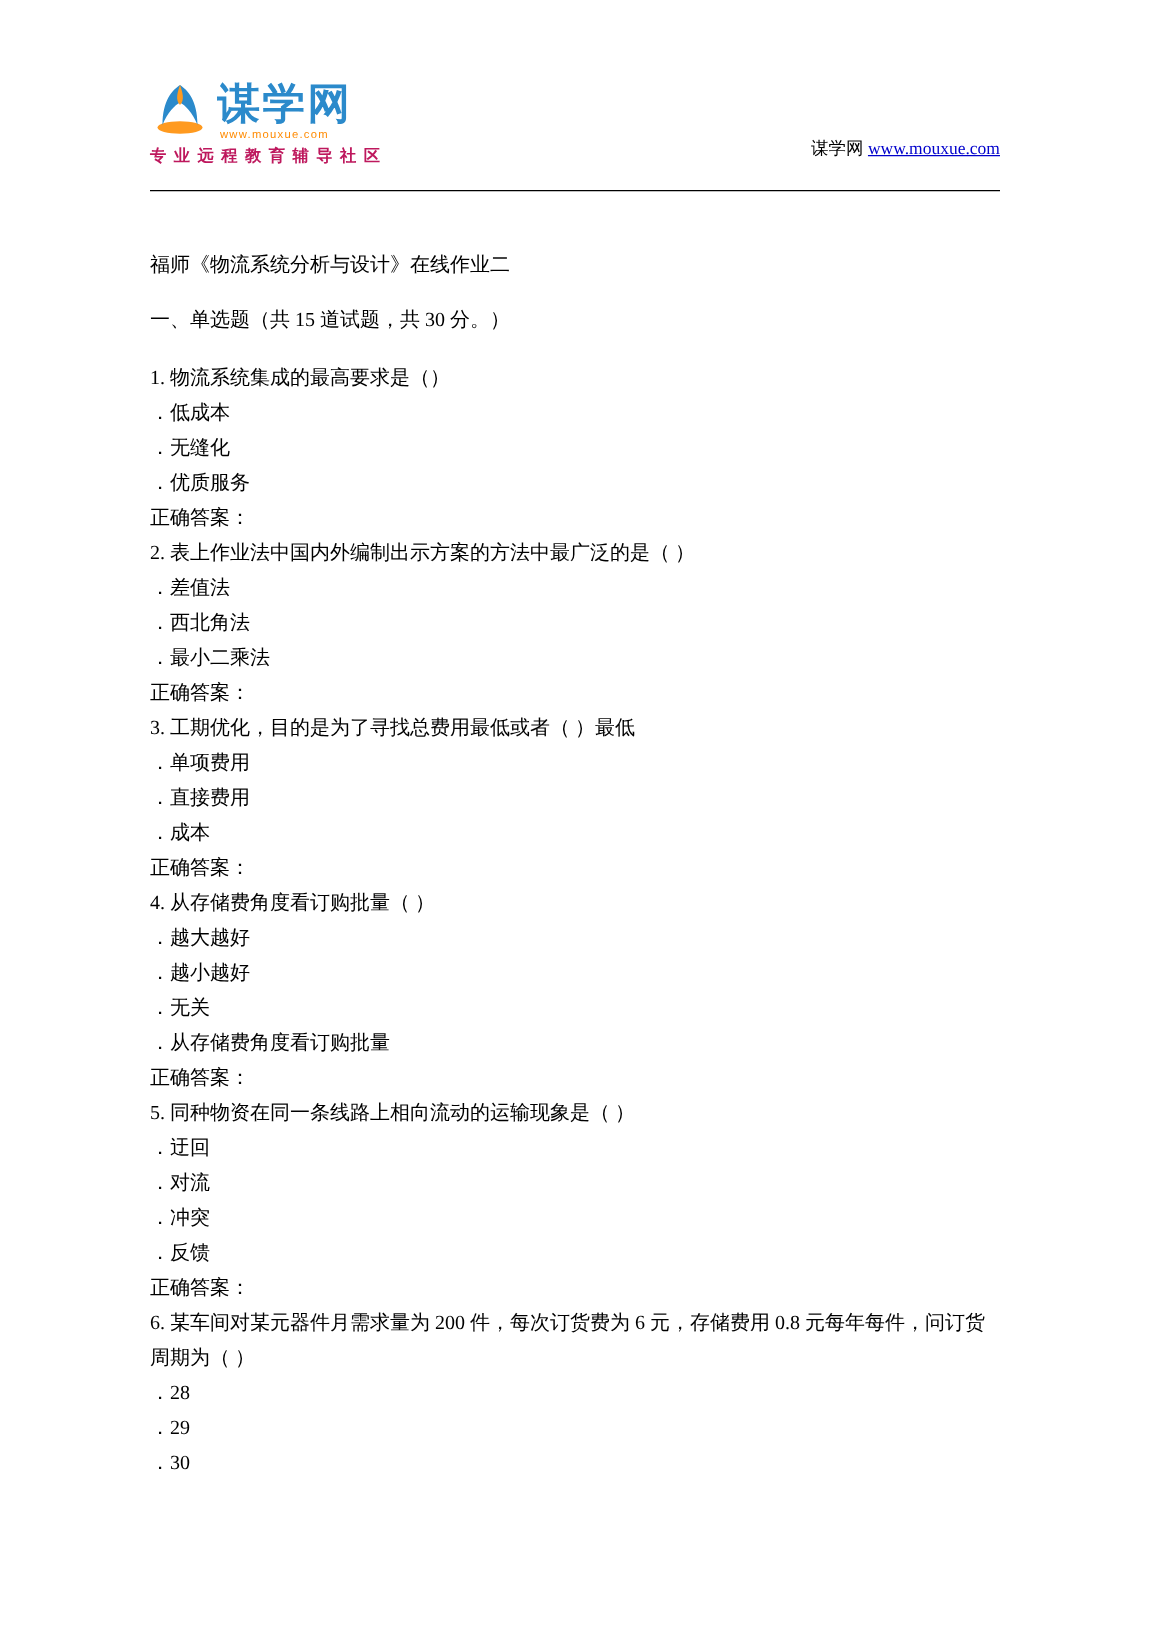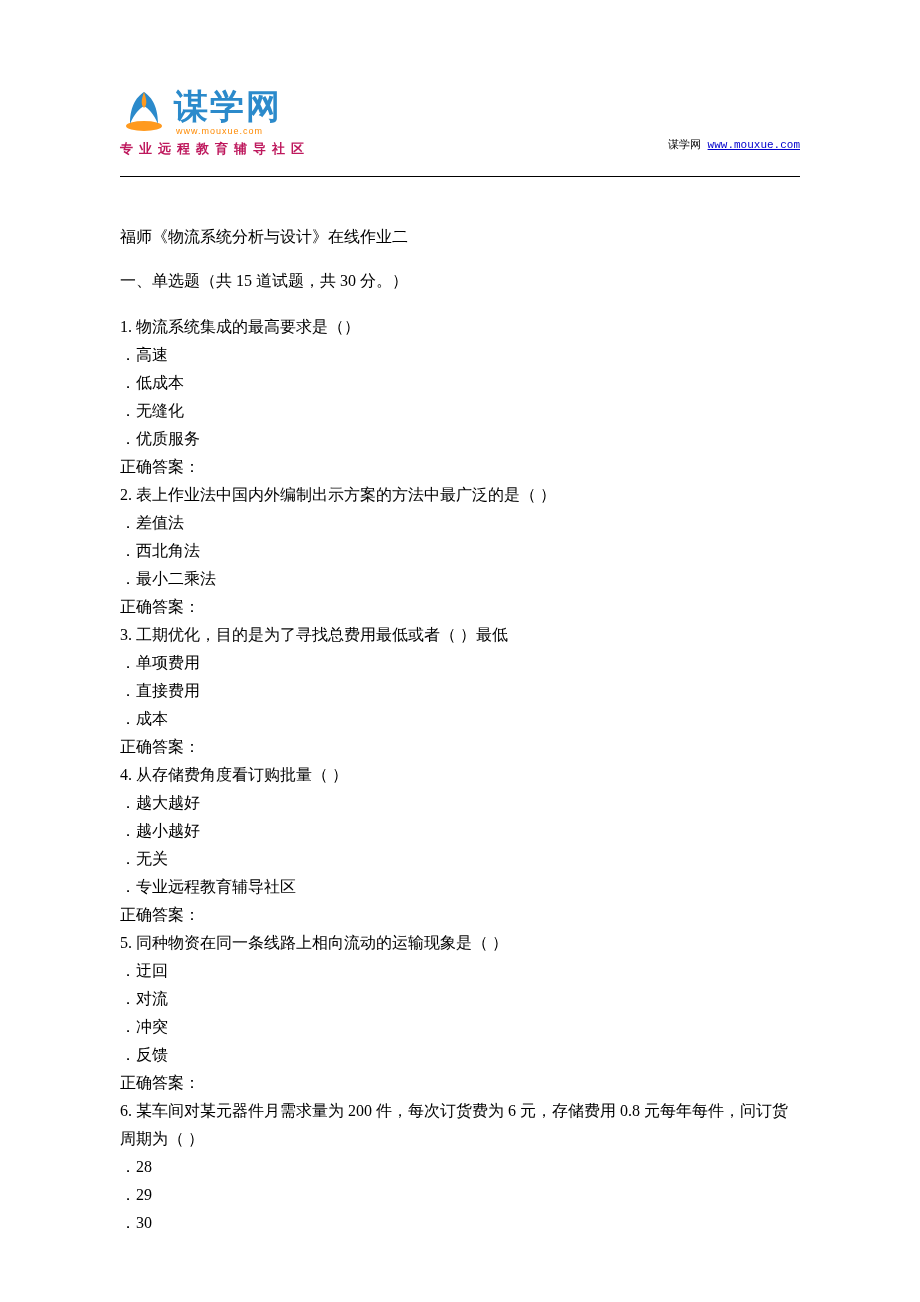--- a/index.html
+++ b/index.html
@@ -7,21 +7,21 @@
       margin: 0;
       padding: 0;
       font-family: "SimSun", "宋体", serif;
       background: #fff;
       color: #000;
     }
     .page-header {
       display: flex;
       align-items: center;
       justify-content: space-between;
-      padding: 84px 120px 10px 120px;
+      padding: 60px 120px 10px 120px;
     }
     .logo-block {
       display: flex;
       flex-direction: column;
       align-items: flex-start;
     }
     .logo-top {
       display: flex;
       align-items: center;
     }
@@ -47,25 +47,24 @@
     }
     .logo-tagline {
       font-size: 13px;
       color: #be185d;
       letter-spacing: 6px;
       margin-top: 4px;
       font-family: "SimSun", serif;
       font-weight: bold;
     }
     .header-right {
-      font-size: 11px;
+      font-size: 14px;
       color: #000;
       align-self: flex-end;
       padding-bottom: 6px;
-      font-family: Liberation Mono, monospace;
     }
     .header-right a {
       color: #0000cc;
       text-decoration: underline;
     }
     .divider {
       border: none;
       border-top: 1.5px solid #000;
       margin: 8px 120px 0 120px;
     }
@@ -113,21 +112,20 @@
 </div>
 
 <hr class="divider">
 
 <div class="content">
   <p class="title-line">福师《物流系统分析与设计》在线作业二</p>
   <p class="section-header">一、单选题（共 15 道试题，共 30 分。）</p>
 
   <div class="q-block">
     <p class="q-line"><span>1.</span><span>  物流系统集成的最高要求是（）</span></p>
-    <p class="opt-line">．高速</p>
     <p class="opt-line">．低成本</p>
     <p class="opt-line">．无缝化</p>
     <p class="opt-line">．优质服务</p>
     <p class="ans-line">正确答案：</p>
   </div>
 
   <div class="q-block">
     <p class="q-line"><span>2.</span><span>  表上作业法中国内外编制出示方案的方法中最广泛的是（ ）</span></p>
     <p class="opt-line">．差值法</p>
     <p class="opt-line">．西北角法</p>
@@ -141,21 +139,21 @@
     <p class="opt-line">．直接费用</p>
     <p class="opt-line">．成本</p>
     <p class="ans-line">正确答案：</p>
   </div>
 
   <div class="q-block">
     <p class="q-line"><span>4.</span><span>  从存储费角度看订购批量（ ）</span></p>
     <p class="opt-line">．越大越好</p>
     <p class="opt-line">．越小越好</p>
     <p class="opt-line">．无关</p>
-    <p class="opt-line">．专业远程教育辅导社区</p>
+    <p class="opt-line">．从存储费角度看订购批量</p>
     <p class="ans-line">正确答案：</p>
   </div>
 
   <div class="q-block">
     <p class="q-line"><span>5.</span><span>  同种物资在同一条线路上相向流动的运输现象是（ ）</span></p>
     <p class="opt-line">．迂回</p>
     <p class="opt-line">．对流</p>
     <p class="opt-line">．冲突</p>
     <p class="opt-line">．反馈</p>
     <p class="ans-line">正确答案：</p>

